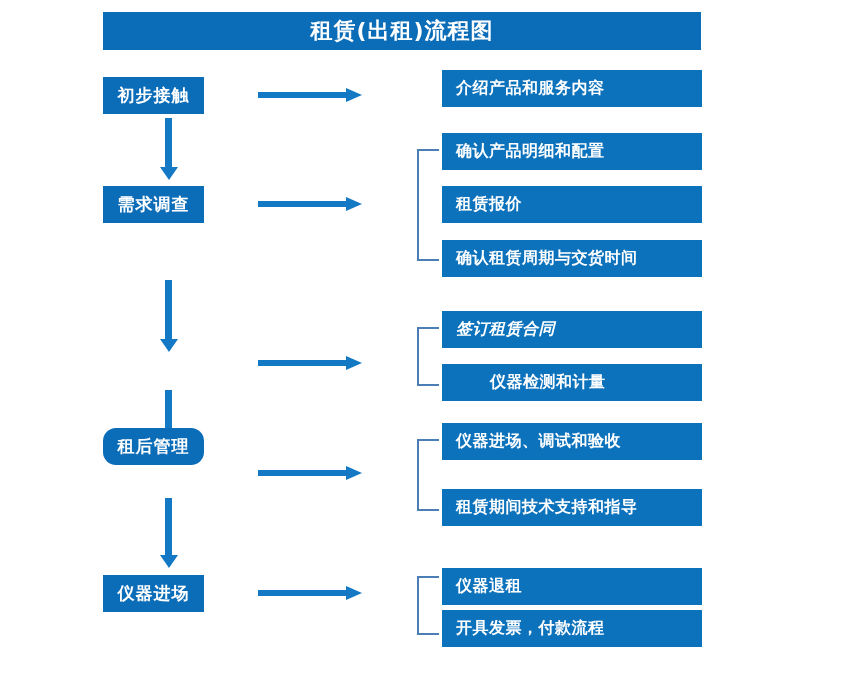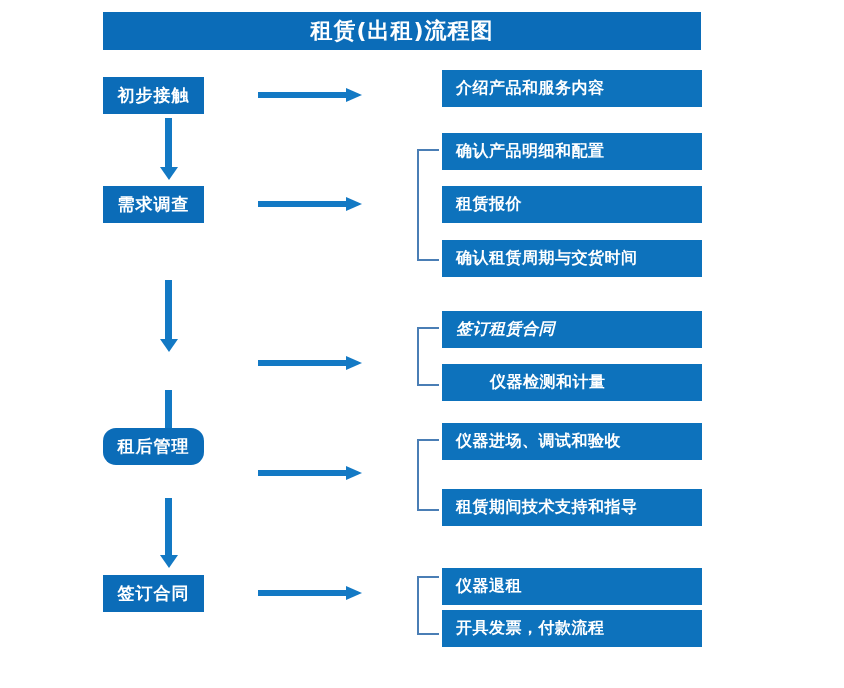--- a/index.html
+++ b/index.html
@@ -174,21 +174,21 @@
 
   <div class="detail-box" style="top:423px;">仪器进场、调试和验收</div>
 
   <div class="detail-box" style="top:489px;">租赁期间技术支持和指导</div>
 
   <div class="v-arrow" style="top:498px;height:70px;">
     <span class="shaft" style="height:57px;"></span>
     <span class="head"></span>
   </div>
 
-  <div class="stage-box" style="top:575px;">签订合同</div>
+  <div class="stage-box" style="top:575px;">仪器进场</div>
 
   <div class="h-arrow" style="top:583px;">
     <span class="shaft"></span>
     <span class="head"></span>
   </div>
 
   <div class="bracket" style="top:576px;height:59px;"></div>
 
   <div class="detail-box" style="top:568px;">仪器退租</div>
 

